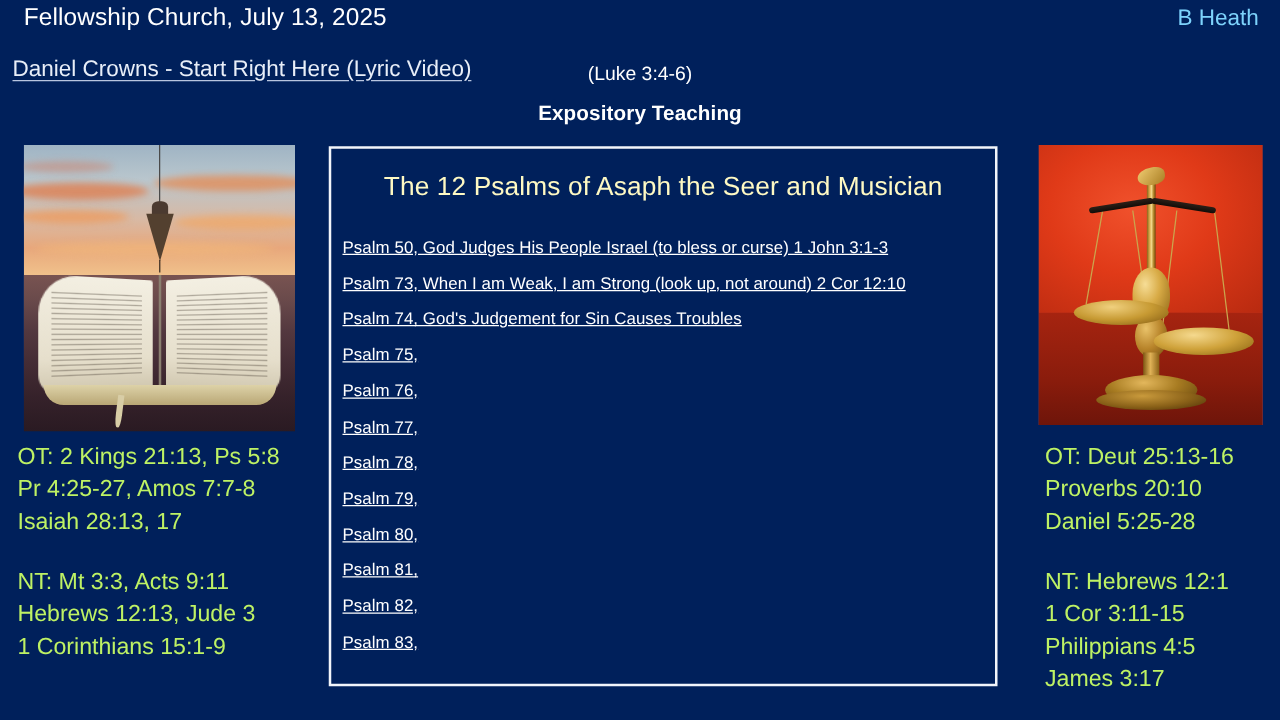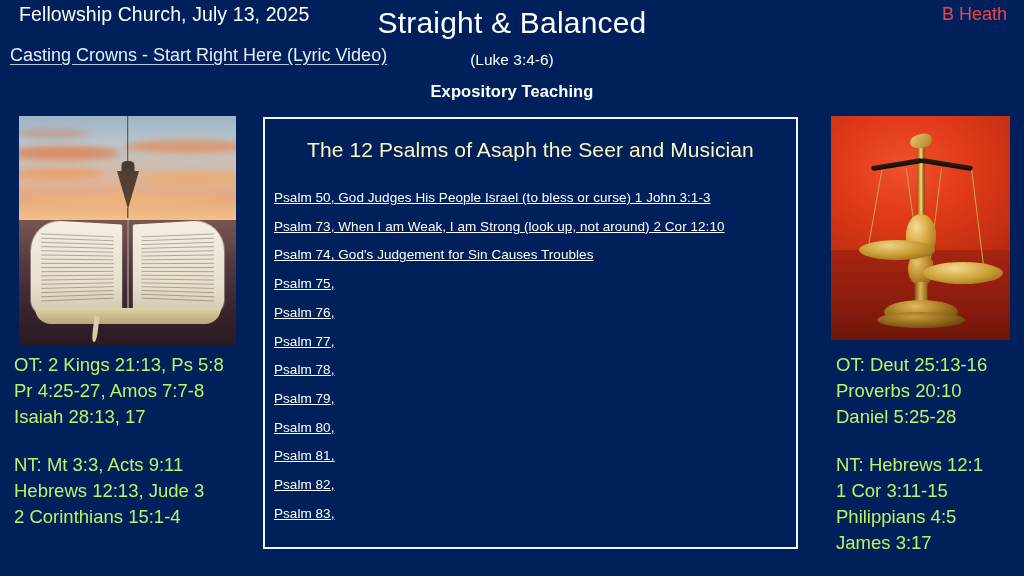--- a/index.html
+++ b/index.html
@@ -73,21 +73,21 @@
     font-size: 16.5px;
     font-weight: bold;
     color: #ffffff;
     letter-spacing: 0.1px;
   }
   .hdr-author {
     position: absolute;
     right: 17px;
     top: 4px;
     font-size: 18px;
-    color: #ef4444;
+    color: #7dd3fc;
     white-space: nowrap;
     text-align: center;
   }
 
   
   .photo-left {
     position: absolute;
     left: 19px;
     top: 116px;
     width: 217px;
@@ -365,22 +365,21 @@
   .refs-left  { left: 14px;  top: 352px; }
   .refs-right { left: 836px; top: 352px; }
   .refs .gap { height: 22px; }
 </style>
 </head>
 <body>
 
 <div class="slide">
 
   <div class="hdr-church">Fellowship Church,  July 13, 2025</div>
-  <div class="hdr-link">Casting Crowns - Start Right Here (Lyric Video)</div>
-  <div class="hdr-title">Straight &amp; Balanced</div>
+  <div class="hdr-link">Daniel Crowns - Start Right Here (Lyric Video)</div>
   <div class="hdr-ref">(Luke 3:4-6)</div>
   <div class="hdr-sub">Expository Teaching</div>
   <div class="hdr-author">B Heath</div>
 
   <div class="photo-left">
     <div class="sky"></div>
     <div class="cloudband c6"></div>
     <div class="cloudband c1"></div>
     <div class="cloudband c2"></div>
     <div class="cloudband c3"></div>
@@ -440,21 +439,21 @@
     </div>
   </div>
 
   <div class="refs refs-left">
     <div>OT:  2 Kings 21:13, Ps 5:8</div>
     <div>Pr 4:25-27,  Amos 7:7-8</div>
     <div>Isaiah 28:13, 17</div>
     <div class="gap"></div>
     <div>NT:  Mt 3:3,  Acts 9:11</div>
     <div>Hebrews 12:13, Jude 3</div>
-    <div>2 Corinthians 15:1-4</div>
+    <div>1 Corinthians 15:1-9</div>
   </div>
 
   <div class="refs refs-right">
     <div>OT:  Deut 25:13-16</div>
     <div>Proverbs 20:10</div>
     <div>Daniel 5:25-28</div>
     <div class="gap"></div>
     <div>NT:  Hebrews 12:1</div>
     <div>1 Cor 3:11-15</div>
     <div>Philippians 4:5</div>

